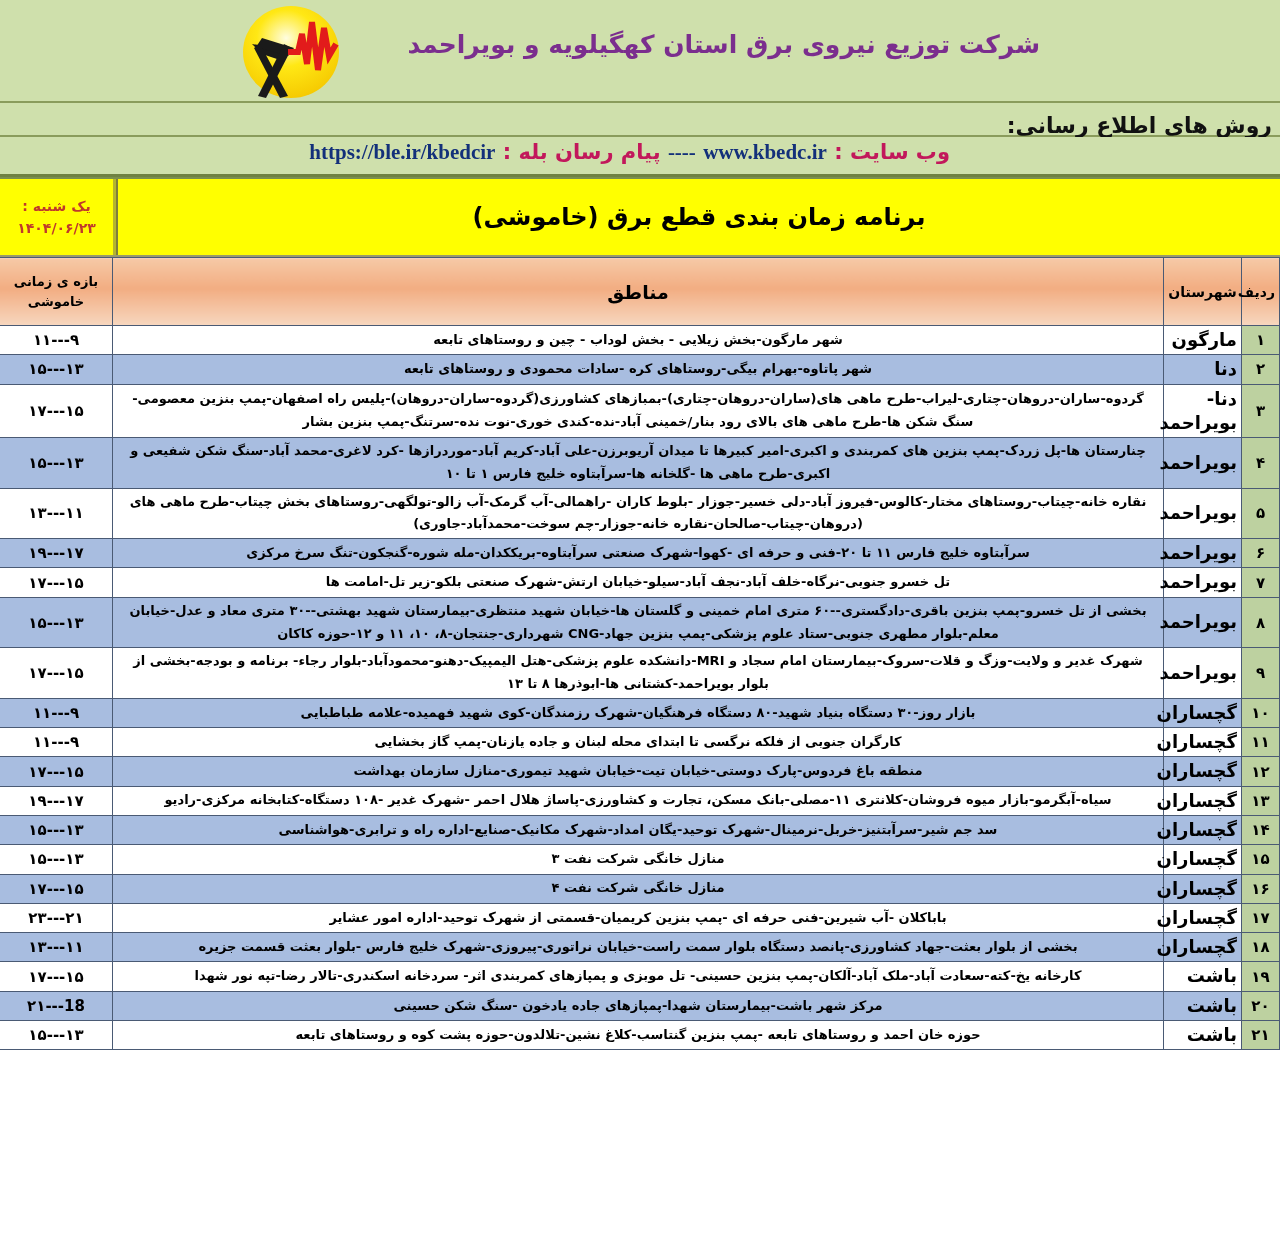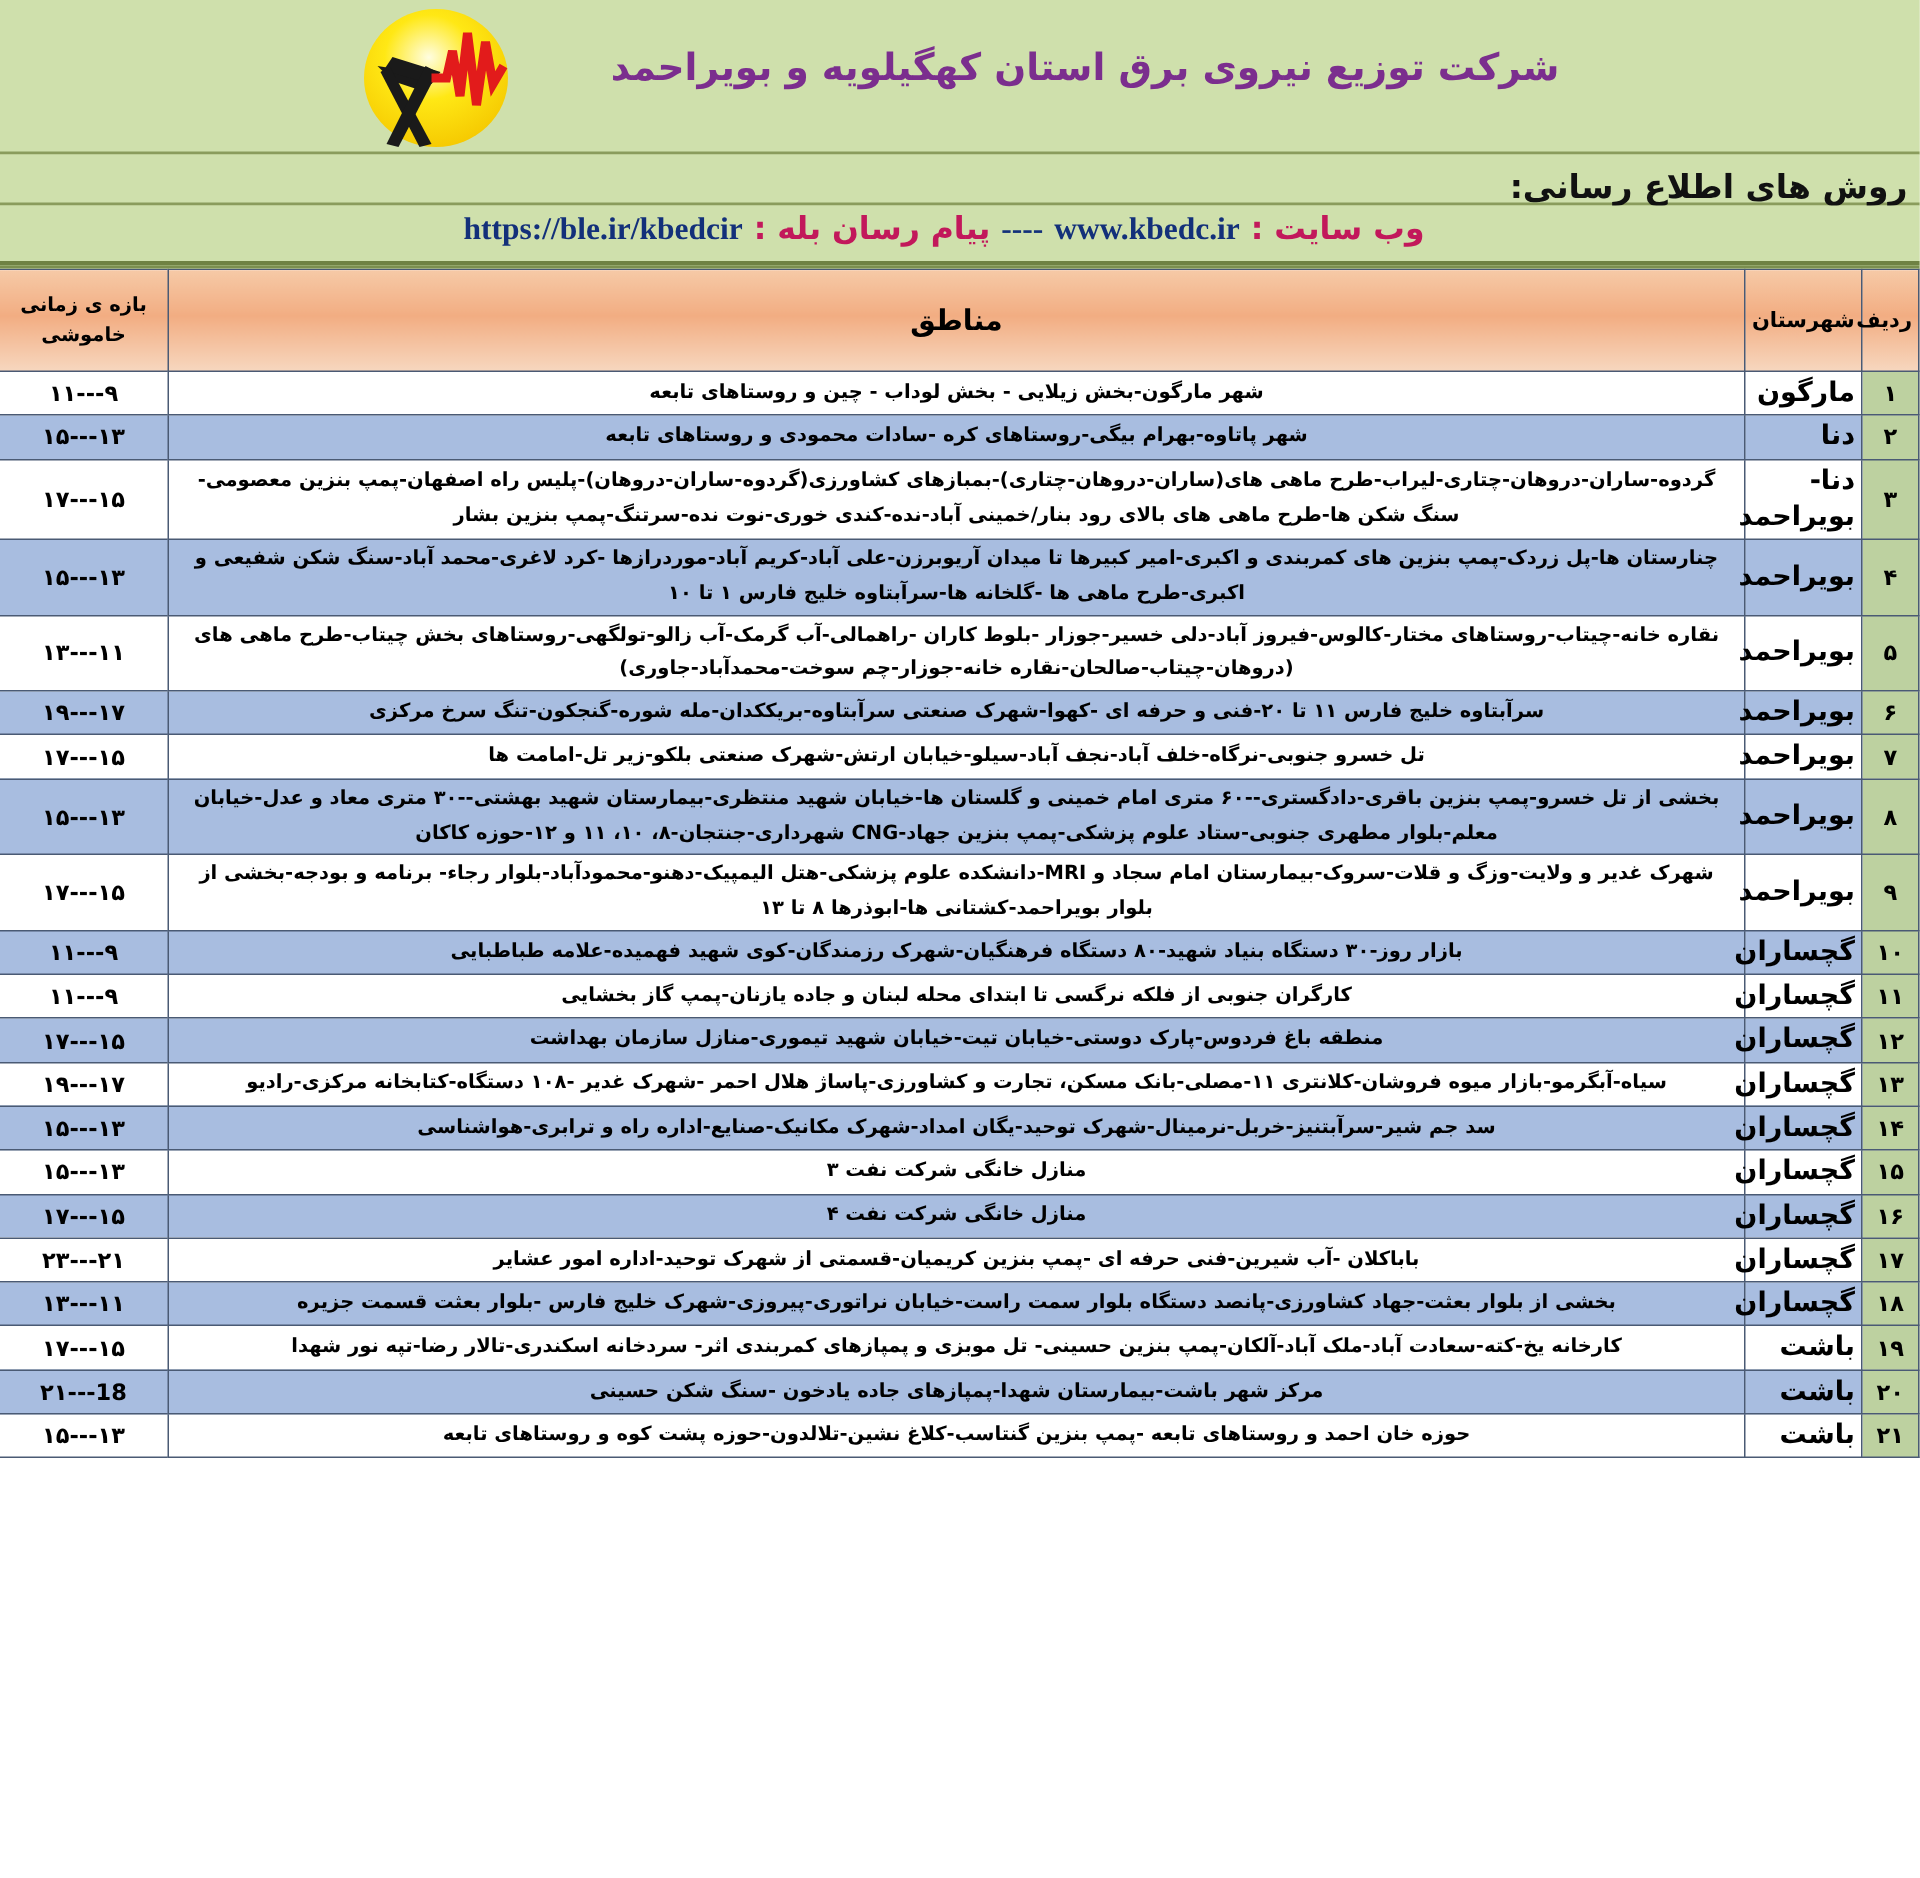--- a/index.html
+++ b/index.html
@@ -233,20 +233,29 @@
       <div class="contact-line">
         <span class="lbl-web">وب سایت :</span>
         <span class="val-web">www.kbedc.ir</span>
         <span class="dashes">----</span>
         <span class="lbl-ble">پیام رسان بله :</span>
         <span class="val-ble">https://ble.ir/kbedcir</span>
       </div>
     </div>
   </div>
 
+  <div class="title-row">
+    <div class="title-date">
+      <div>یک شنبه :</div>
+      <div>۱۴۰۴/۰۶/۲۳</div>
+    </div>
+    <div class="title-main">
+      <span class="title-main-text">برنامه زمان بندی قطع برق (خاموشی)</span>
+    </div>
+  </div>
 
   <table class="sched">
     <colgroup>
       <col class="c-radif">
       <col class="c-city">
       <col class="c-areas">
       <col class="c-time">
     </colgroup>
     <thead>
       <tr>

